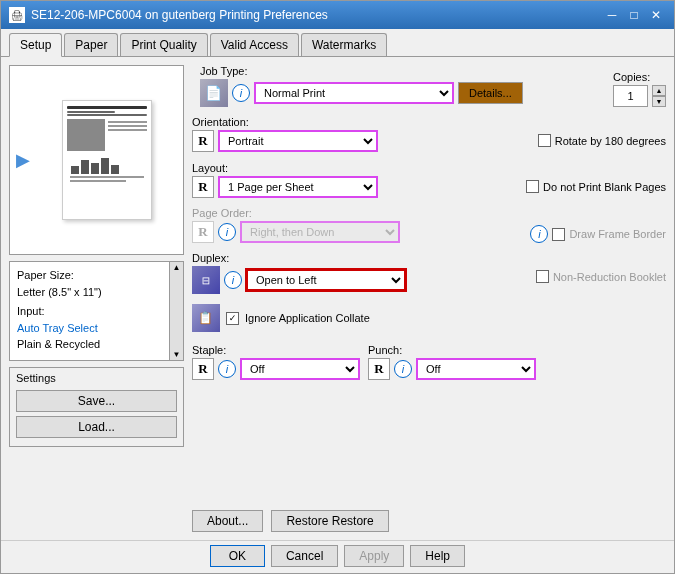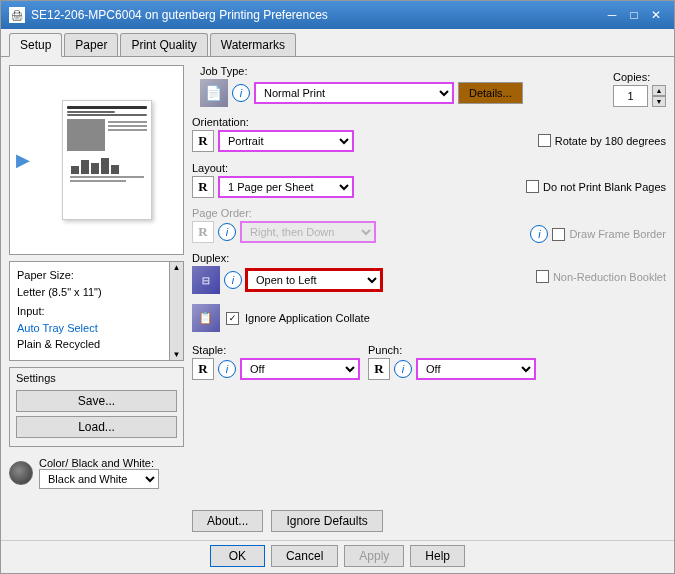--- a/index.html
+++ b/index.html
@@ -205,21 +205,21 @@
       flex-shrink: 0; cursor: pointer;
     }
 
     .form-select {
       padding: 2px 4px;
       border: 2px solid #d946ef;
       background: white;
       font-size: 11px;
       height: 22px;
     }
-    .form-select.medium { width: 136px; }
+    .form-select.medium { width: 160px; }
     .form-select.small { width: 120px; }
     .form-select.large { width: 200px; }
     .form-select.highlighted {
       border: 2px solid #cc0000;
       outline: 1px solid #cc0000;
     }
     .form-select.disabled {
       background: #e8e8e8;
       color: #999;
     }
@@ -298,20 +298,21 @@
       <button class="title-btn">─</button>
       <button class="title-btn">□</button>
       <button class="title-btn close">✕</button>
     </div>
   </div>
 
   <div class="tabs">
     <div class="tab active">Setup</div>
     <div class="tab">Paper</div>
     <div class="tab">Print Quality</div>
+    <div class="tab">Valid Access</div>
     <div class="tab">Watermarks</div>
   </div>
 
   <div class="content">
 
     <div class="left-panel">
 
       <div class="preview-box">
         <span class="preview-arrow">▶</span>
         <div class="preview-doc">
@@ -358,33 +359,20 @@
           </div>
         </div>
       </div>
 
       <div class="settings-group">
         <div class="settings-title">Settings</div>
         <button class="settings-btn">Save...</button>
         <button class="settings-btn">Load...</button>
       </div>
 
-      <div class="color-section">
-        <div style="display:flex;align-items:center;gap:6px;margin-bottom:3px;">
-          <div class="color-icon"></div>
-          <div>
-            <div style="font-size:11px;">Color/ Black and White:</div>
-            <select class="color-select">
-              <option>Black and White</option>
-              <option>Color</option>
-              <option>Auto</option>
-            </select>
-          </div>
-        </div>
-      </div>
 
     </div>
 
     <div class="right-panel">
 
       <div style="display:flex;align-items:flex-end;gap:8px;padding-left:8px;">
         <div style="flex:1;">
           <div style="font-size:11px;margin-bottom:2px;">Job Type:</div>
           <div style="display:flex;align-items:center;gap:4px;">
             <div style="display:flex;flex-direction:column;align-items:center;gap:2px;">
@@ -523,21 +511,21 @@
               <option>Off</option>
               <option>2 Holes</option>
               <option>3 Holes</option>
             </select>
           </div>
         </div>
       </div>
 
       <div style="display:flex;gap:8px;margin-top:auto;padding-top:4px;">
         <button class="action-btn">About...</button>
-        <button class="action-btn">Ignore Defaults</button>
+        <button class="action-btn">Restore Restore</button>
       </div>
 
     </div>
   </div>
 
   <div class="footer-row">
     <button class="action-btn ok-btn" style="min-width:55px;border:1px solid #0066cc;background:#e0e0e0;">OK</button>
     <button class="action-btn" style="min-width:60px;">Cancel</button>
     <button class="action-btn disabled" style="min-width:55px;color:#999;">Apply</button>
     <button class="action-btn help-btn" style="min-width:45px;">Help</button>

